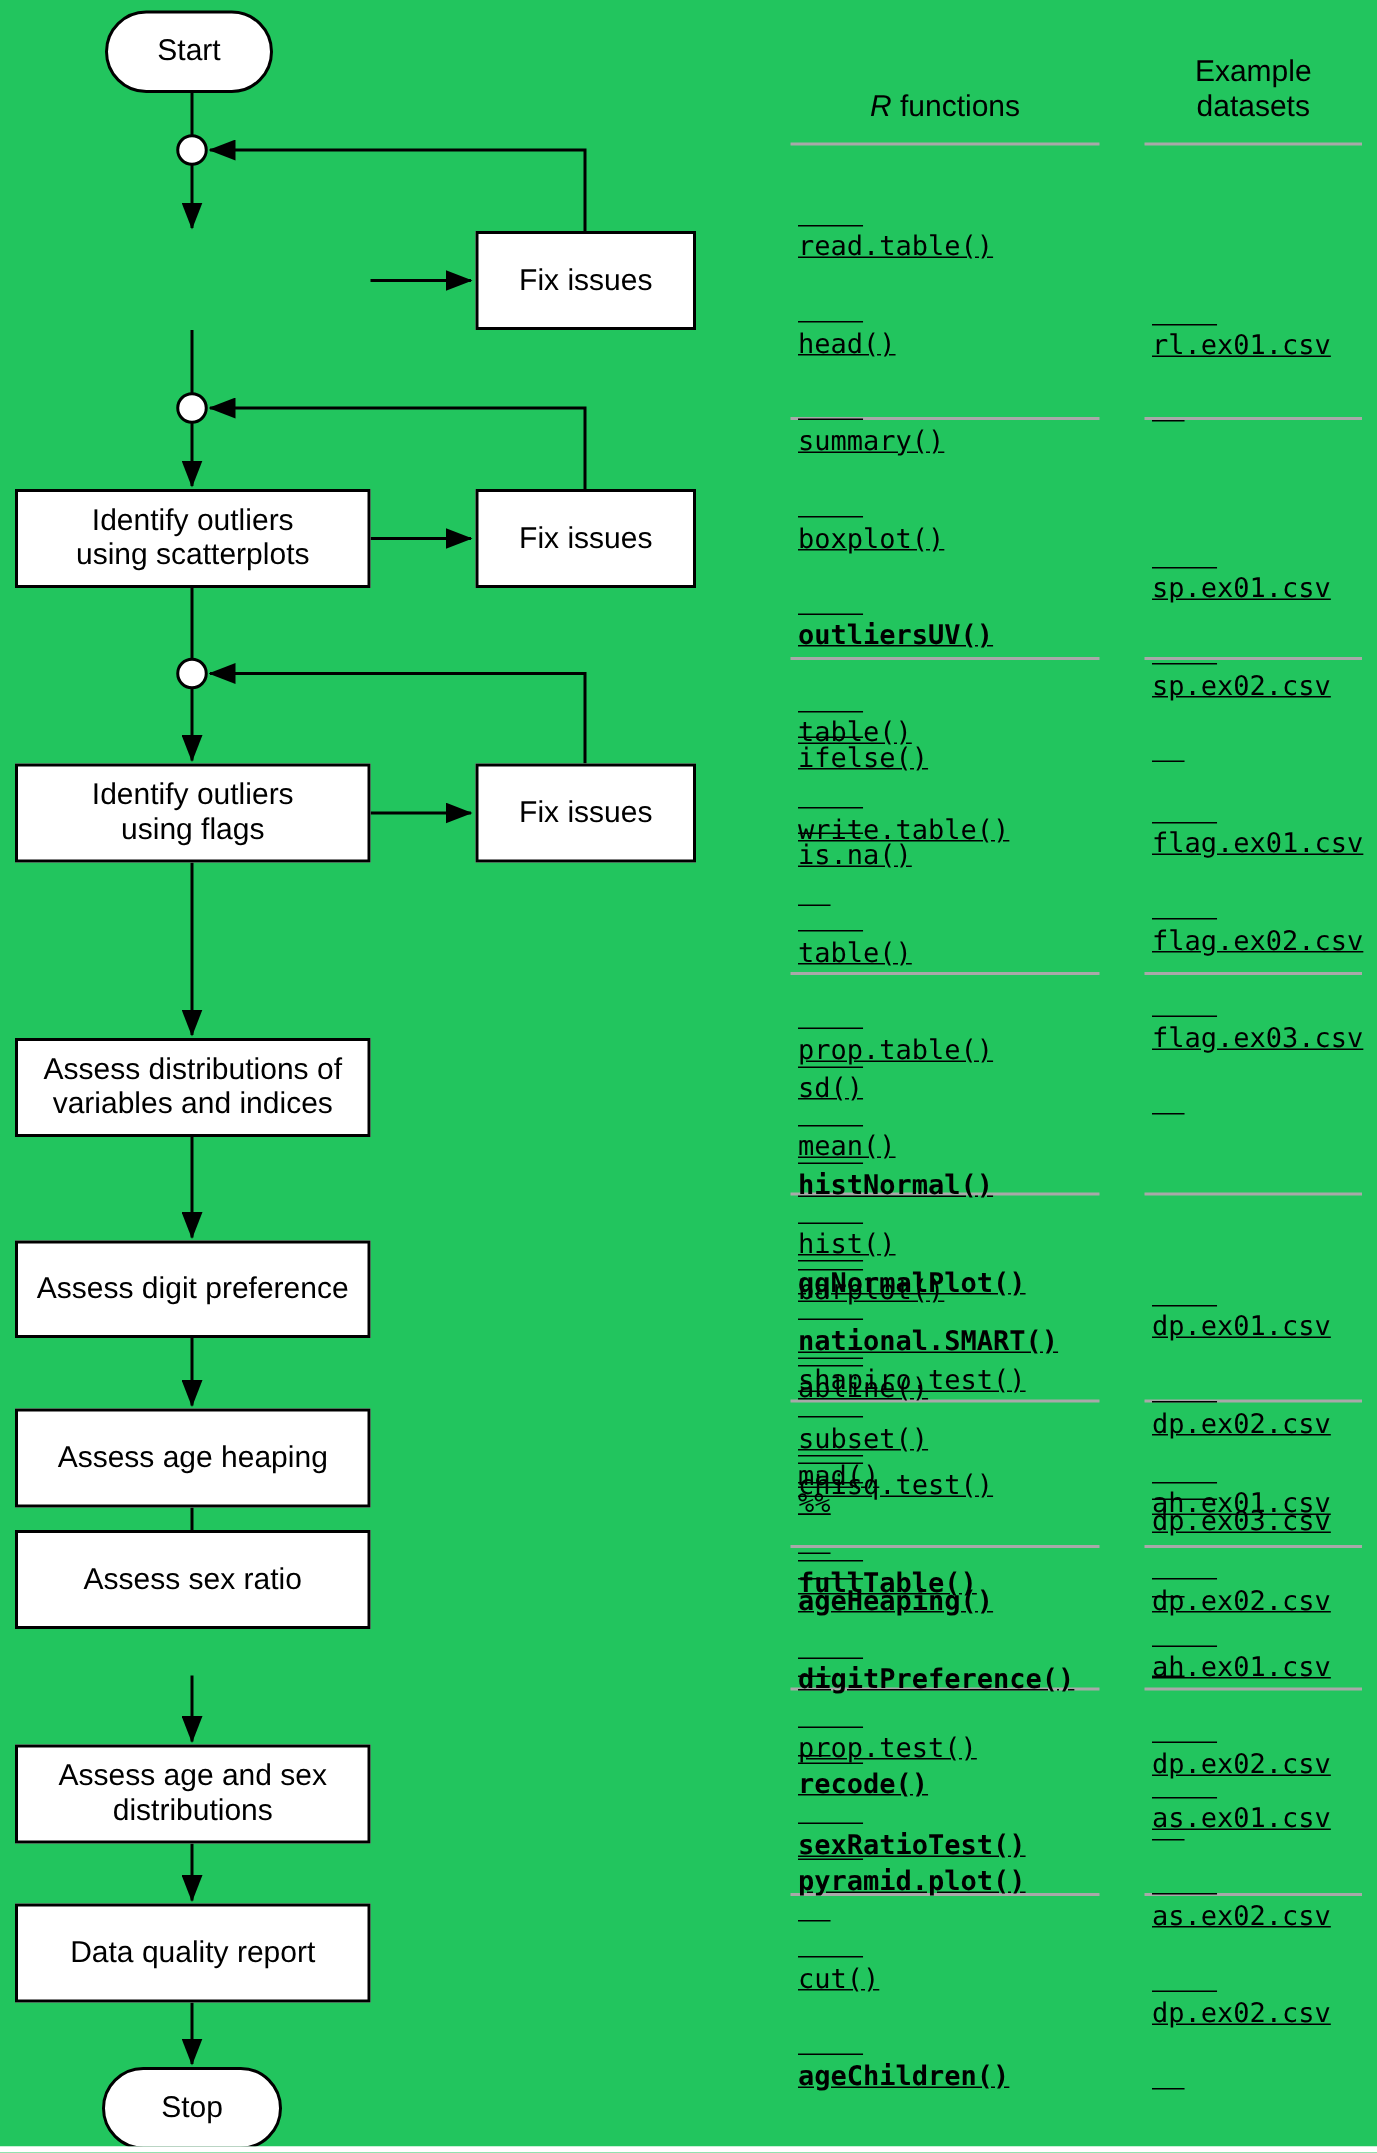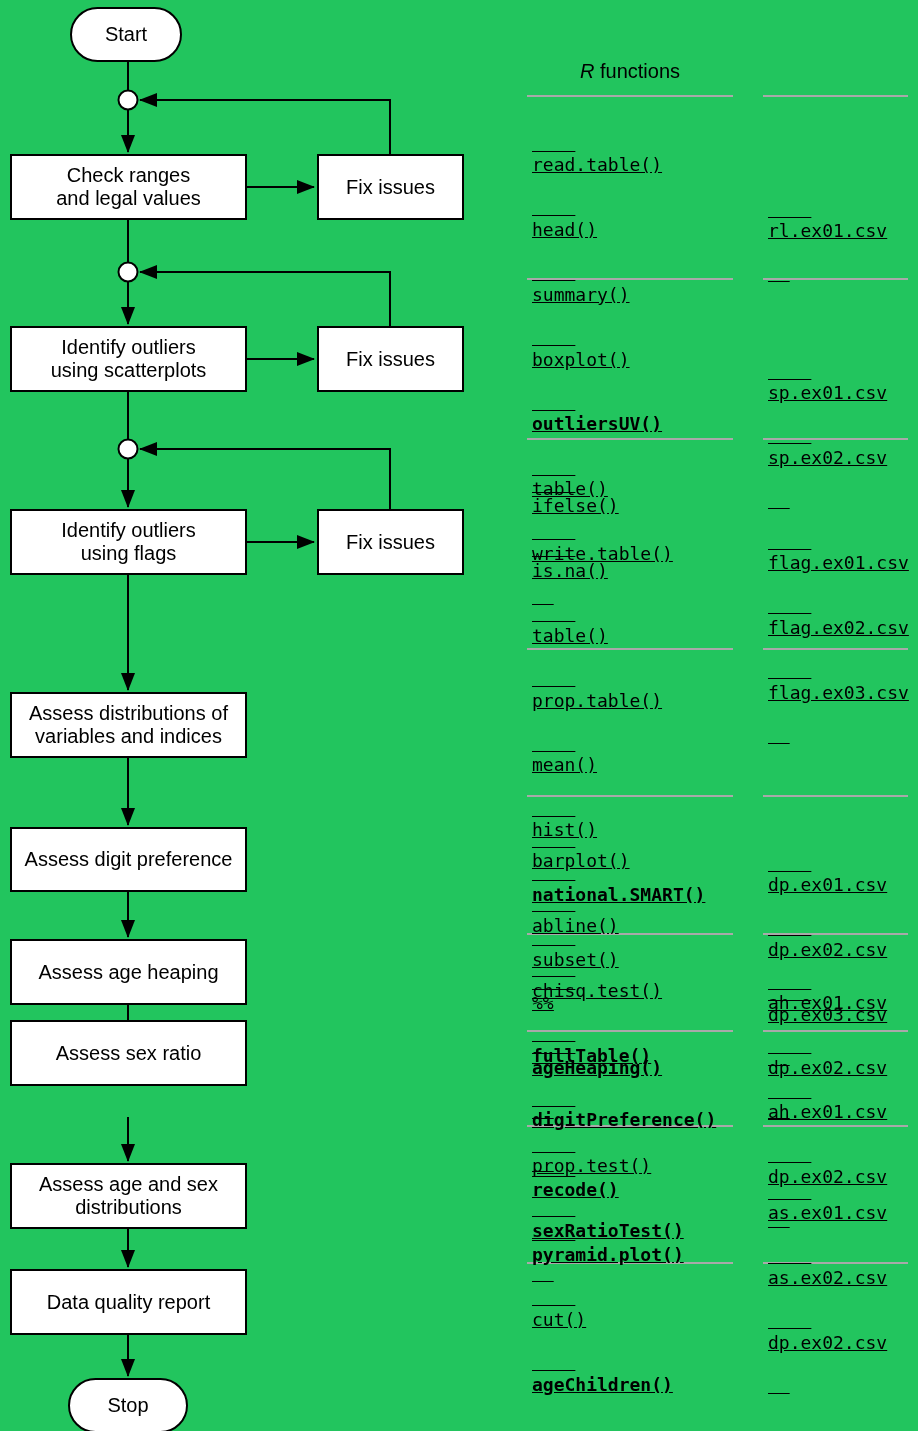--- a/index.html
+++ b/index.html
@@ -74,24 +74,20 @@
     </g>
   </svg>
 
   <div class="box pill" style="left:70px;top:7px;width:112px;height:55px">
     <div>Start</div>
   </div>
   <div class="box pill" style="left:68px;top:1378px;width:120px;height:55px">
     <div>Stop</div>
   </div>
 
-  <div class="box" style="left:10px;top:154px;width:237px;height:66px">
-    <div>Check ranges</div>
-    <div>and legal values</div>
-  </div>
   <div class="box" style="left:317px;top:154px;width:147px;height:66px">
     <div>Fix issues</div>
   </div>
 
   <div class="box" style="left:10px;top:326px;width:237px;height:66px">
     <div>Identify outliers</div>
     <div>using scatterplots</div>
   </div>
   <div class="box" style="left:317px;top:326px;width:147px;height:66px">
     <div>Fix issues</div>
@@ -125,20 +121,21 @@
   <div class="box" style="left:10px;top:1163px;width:237px;height:66px">
     <div>Assess age and sex</div>
     <div>distributions</div>
   </div>
 
   <div class="box" style="left:10px;top:1269px;width:237px;height:66px">
     <div>Data quality report</div>
   </div>
 
   <div class="colhead" style="left:527px;top:60px;width:206px"><span class="it">R</span><span> functions</span></div>
+  <div class="colhead" style="left:763px;top:37px;width:145px">Example datasets</div>
 
   <div class="sep" style="left:527px;top:95px;width:206px"></div>
   <div class="sep" style="left:763px;top:95px;width:145px"></div>
   <div class="sep" style="left:527px;top:278px;width:206px"></div>
   <div class="sep" style="left:763px;top:278px;width:145px"></div>
   <div class="sep" style="left:527px;top:438px;width:206px"></div>
   <div class="sep" style="left:763px;top:438px;width:145px"></div>
   <div class="sep" style="left:527px;top:648px;width:206px"></div>
   <div class="sep" style="left:763px;top:648px;width:145px"></div>
   <div class="sep" style="left:527px;top:795px;width:206px"></div>
@@ -179,20 +176,27 @@
     <div class="fn">hist()</div>
     <div class="fn b">national.SMART()</div>
     <div class="fn">subset()</div>
   </div>
   <div class="dss" style="left:768px;top:509px">
     <div>flag.ex01.csv</div>
     <div>flag.ex02.csv</div>
     <div>flag.ex03.csv</div>
   </div>
 
+  <div class="fns" style="left:532px;top:672px">
+    <div class="fn">sd()</div>
+    <div class="fn b">histNormal()</div>
+    <div class="fn b">qqNormalPlot()</div>
+    <div class="fn">shapiro.test()</div>
+    <div class="fn">mad()</div>
+  </div>
 
   <div class="fns" style="left:532px;top:807px">
     <div class="fn">barplot()</div>
     <div class="fn">abline()</div>
     <div class="fn">chisq.test()</div>
     <div class="fn b">fullTable()</div>
     <div class="fn b">digitPreference()</div>
   </div>
   <div class="dss" style="left:768px;top:831px">
     <div>dp.ex01.csv</div>

